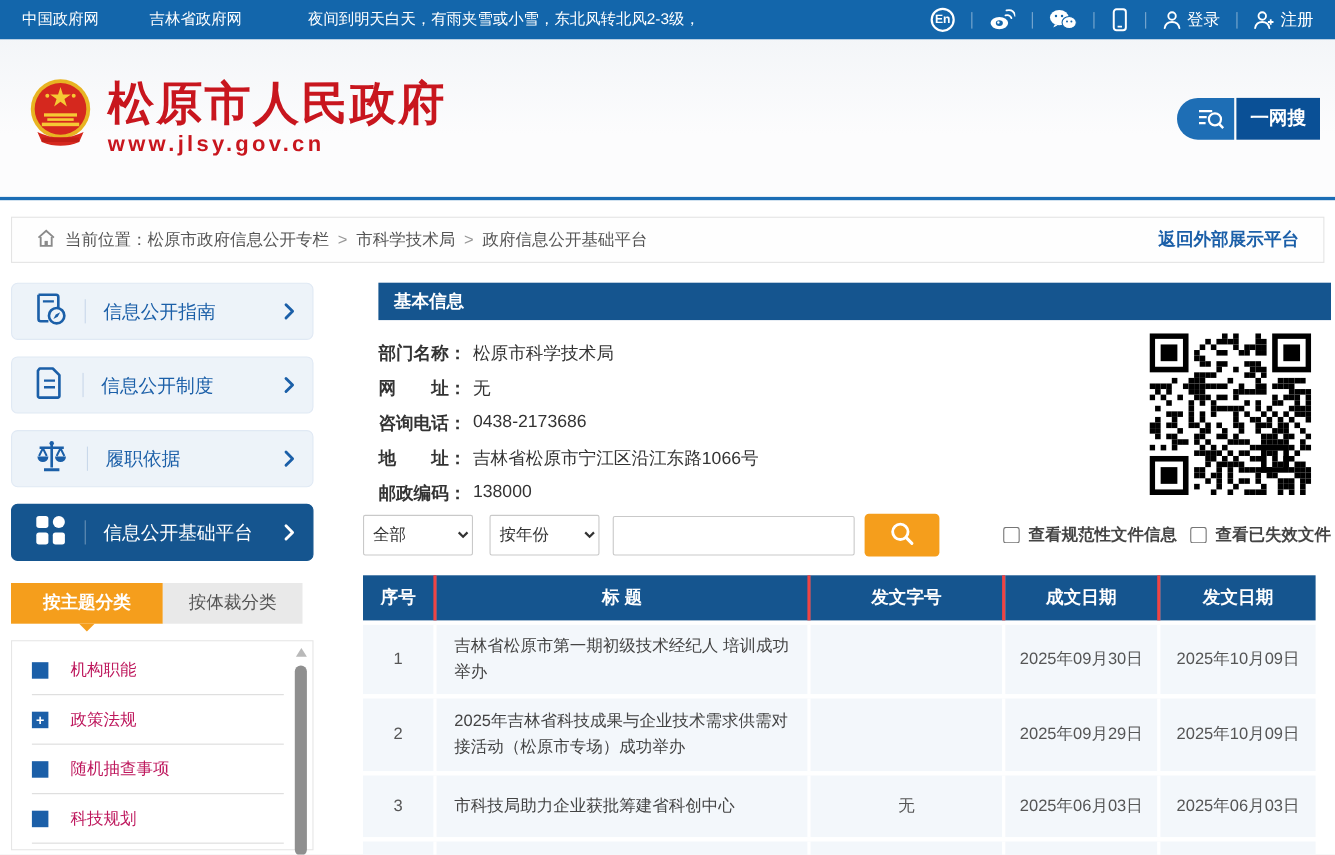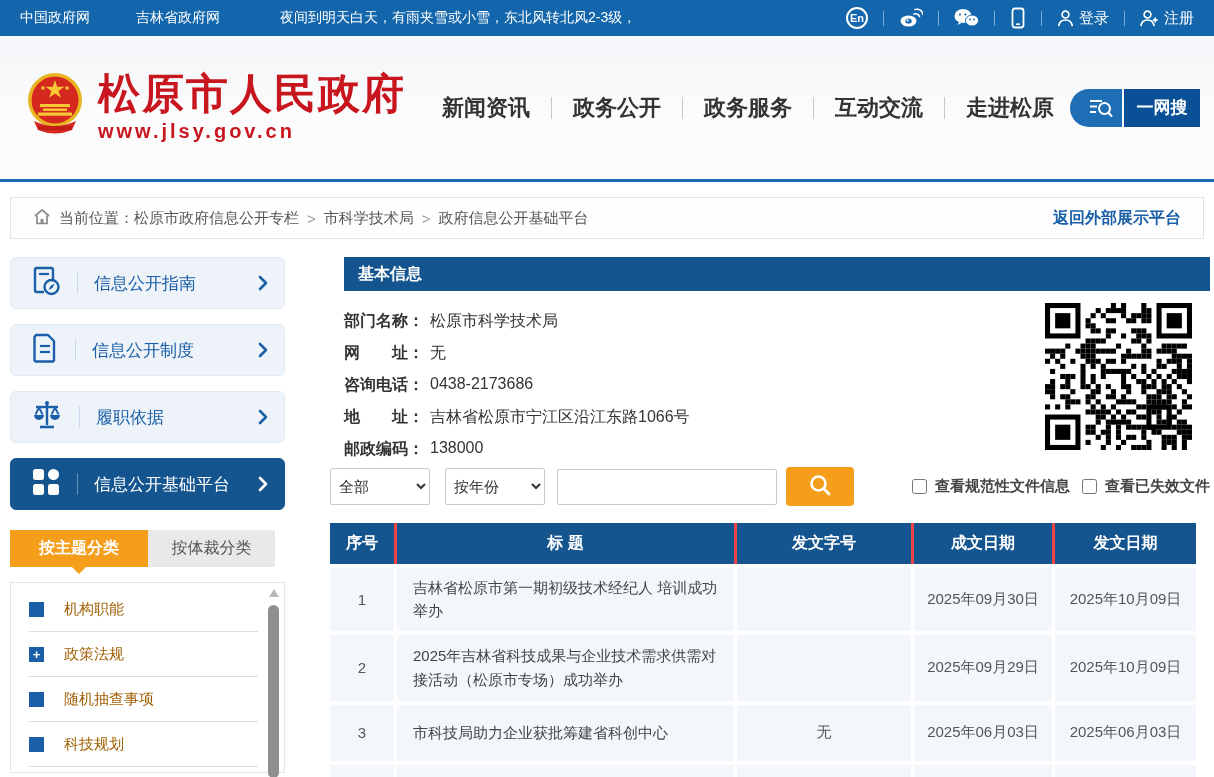--- a/index.html
+++ b/index.html
@@ -53,21 +53,21 @@
   .side-tabs { display:flex; margin-top:20px; position:relative; }
   .side-tab { height:37px; display:flex; align-items:center; justify-content:center; font-size:16px; cursor:pointer; }
   .side-tab.t0 { width:138px; background:#f59e1c; color:#fff; font-weight:bold; }
   .side-tab.t1 { width:127px; background:#e9e9e9; color:#555; }
   .tab-pointer { position:absolute; left:62px; top:37px; width:0; height:0; border-left:7px solid transparent; border-right:7px solid transparent; border-top:7px solid #f59e1c; }
 
   
   .topic-list { margin-top:15px; border:1px solid #e6e6e6; background:#fff; position:relative; height:191px; padding:4px 26px 0 18px; }
   .topic-item { height:45px; display:flex; align-items:center; border-bottom:1px solid #dcdcdc; cursor:pointer; }
   .topic-bullet { width:15px; height:15px; background:#1b5fa8; margin-right:20px; flex:none; display:flex; align-items:center; justify-content:center; color:#fff; font-size:13px; font-weight:bold; line-height:1; }
-  .topic-label { font-size:15px; color:#a16207; }
+  .topic-label { font-size:15px; color:#be185d; }
   .side-scrollbar { position:absolute; right:5px; top:6px; bottom:0; width:11px; }
   .scroll-up { width:0; height:0; border-left:5px solid transparent; border-right:5px solid transparent; border-bottom:8px solid #b9b9b9; margin:0 auto; }
   .scroll-thumb { position:absolute; top:16px; bottom:-6px; left:0; width:11px; background:#8f8f8f; border-radius:6px; }
 
   
   .section-header { height:34px; background:#15558f; color:#fff; font-size:16px; font-weight:bold; display:flex; align-items:center; padding:0 14px;margin-left:14px; }
   .info-panel { position:relative; padding:20px 0 0 14px; height:164px; }
   .info-row { display:flex; margin-bottom:11px; font-size:16px; color:#333; }
   .info-label { font-weight:bold; white-space:pre; }
   .info-value { margin-left:6px; }
@@ -178,31 +178,20 @@
           <rect x="17" y="37.5" width="24" height="2.4" fill="#f6c934"></rect>
           <rect x="12" y="41.5" width="34" height="3.2" fill="#f6c934"></rect>
           <path d="M8 50 q21 10 42 0 l-4 9 q-17 7 -34 0 z" fill="#d5281e"></path>
           <path d="M12 55 h34 v4 h-34 z" fill="#c21e16"></path>
         </svg>
       </span>
       <div class="logo-text">
         <div class="site-title">松原市人民政府</div>
         <div class="site-url">www.jlsy.gov.cn</div>
       </div>
-    </div>
-    <div class="nav">
-      <span class="nav-item">新闻资讯</span>
-      <span class="nav-sep"></span>
-      <span class="nav-item">政务公开</span>
-      <span class="nav-sep"></span>
-      <span class="nav-item">政务服务</span>
-      <span class="nav-sep"></span>
-      <span class="nav-item">互动交流</span>
-      <span class="nav-sep"></span>
-      <span class="nav-item">走进松原</span>
     </div>
     <div class="search-widget">
       <span class="search-pill">
         <svg width="26" height="22" viewBox="0 0 26 22" fill="none">
           <line x1="2" y1="4" x2="14" y2="4" stroke="#fff" stroke-width="2"></line>
           <line x1="2" y1="9.5" x2="9" y2="9.5" stroke="#fff" stroke-width="2"></line>
           <line x1="2" y1="15" x2="8" y2="15" stroke="#fff" stroke-width="2"></line>
           <circle cx="16.5" cy="11.5" r="5.5" stroke="#fff" stroke-width="2"></circle>
           <line x1="20.5" y1="15.8" x2="24" y2="19.5" stroke="#fff" stroke-width="2.2"></line>
         </svg>

